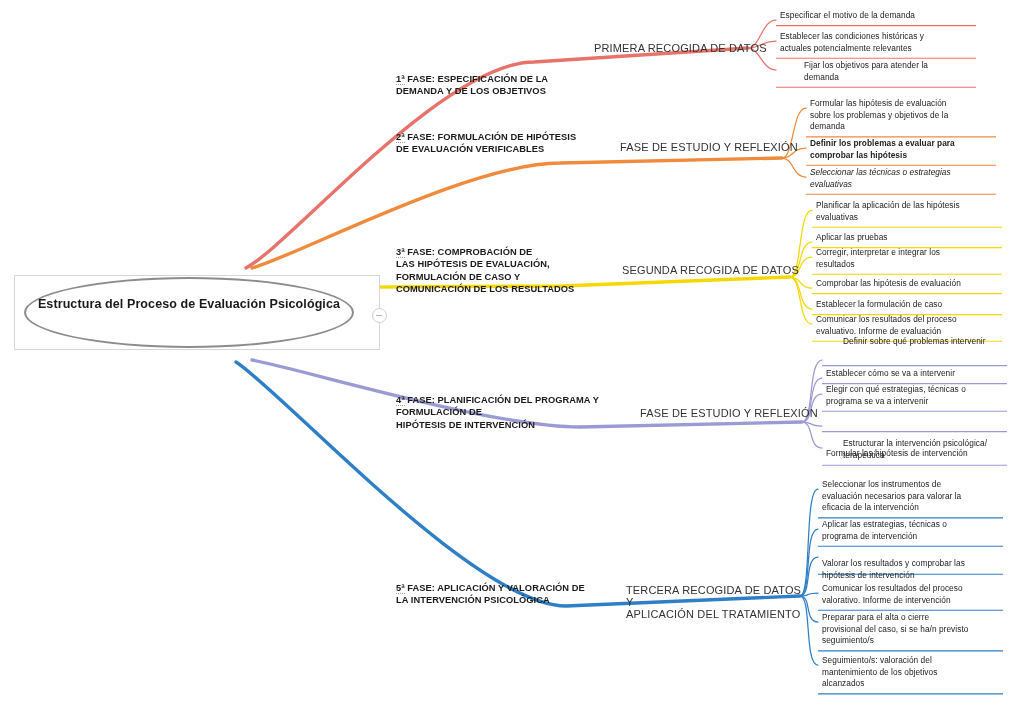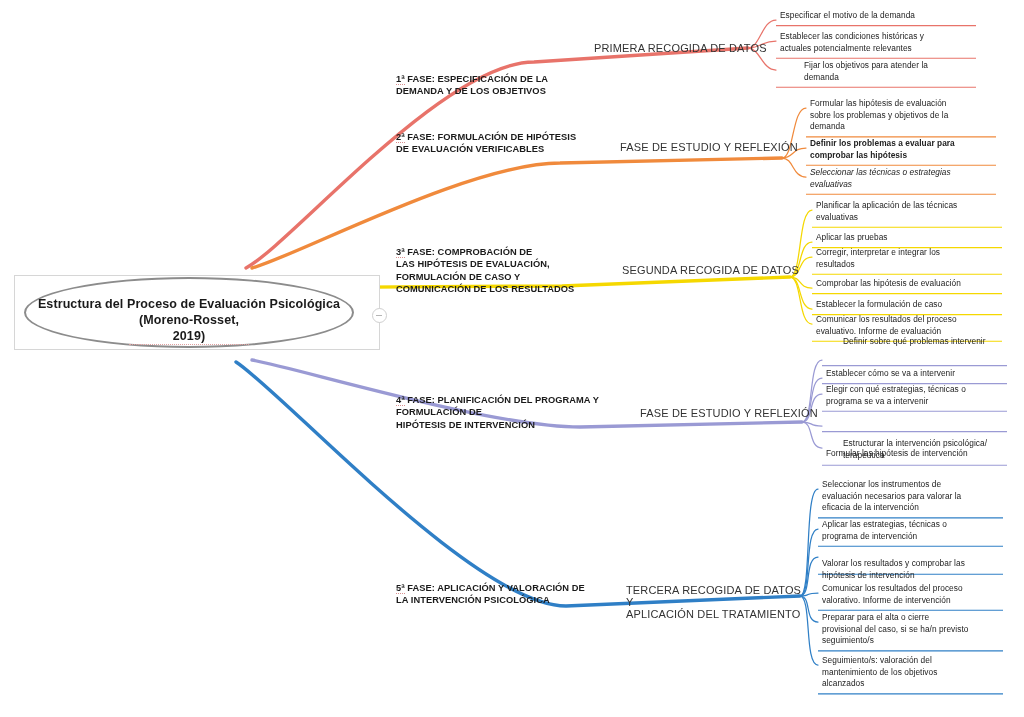--- a/index.html
+++ b/index.html
@@ -170,36 +170,35 @@
       <path d="M 800 596 C 812 596, 804 622, 818 622" fill="none" stroke="#2f7fc6" stroke-width="1.25" stroke-linecap="round" stroke-linejoin="round"></path>
       <path d="M 818 650.8 L 1003 650.8" fill="none" stroke="#2f7fc6" stroke-width="1.15" stroke-linecap="butt" stroke-linejoin="round"></path>
       <path d="M 800 596 C 812 596, 804 665, 818 665" fill="none" stroke="#2f7fc6" stroke-width="1.25" stroke-linecap="round" stroke-linejoin="round"></path>
       <path d="M 818 693.8 L 1003 693.8" fill="none" stroke="#2f7fc6" stroke-width="1.15" stroke-linecap="butt" stroke-linejoin="round"></path>
     </svg>
 
   <div class="root-box"></div>
   <div class="root-ellipse"></div>
   <div class="root-label">
     <span>Estructura del Proceso de Evaluación Psicológica</span><br>
-    <span class="sub">(Moreno-Rosset, 2019)</span>
   </div>
   <div class="collapse-handle"></div>
 
   <div id="nodes">
       <div class="leaf" style="left: 780px; top: 10px; width: 194px;"><span>Especificar el motivo de la demanda</span></div>
       <div class="leaf" style="left: 780px; top: 31px; width: 194px;"><span>Establecer las condiciones históricas y</span><br><span>actuales potencialmente relevantes</span></div>
       <div class="leaf" style="left: 804px; top: 60px; width: 194px;"><span>Fijar los objetivos para atender la</span><br><span>demanda</span></div>
       <div class="phase-title" style="left: 396px; top: 33px; width: 240px; margin-top: 40px;"><span><span class="ord">1ª</span> FASE: ESPECIFICACIÓN DE LA</span><br><span>DEMANDA Y DE LOS OBJETIVOS</span></div>
       <div class="mid-label" style="left: 594px; top: 42px; width: 180px;"><span>PRIMERA RECOGIDA DE DATOS</span></div>
       <div class="leaf" style="left: 810px; top: 98px; width: 184px;"><span>Formular las hipótesis de evaluación</span><br><span>sobre los problemas y objetivos de la</span><br><span>demanda</span></div>
       <div class="leaf" style="left: 810px; top: 138px; width: 184px; font-weight: bold;"><span>Definir los problemas a evaluar para</span><br><span>comprobar las hipótesis</span></div>
       <div class="leaf" style="left: 810px; top: 167px; width: 184px; font-style: italic;"><span>Seleccionar las técnicas o estrategias</span><br><span>evaluativas</span></div>
       <div class="phase-title" style="left: 396px; top: 131px; width: 240px;"><span><span class="ord">2ª</span> FASE: FORMULACIÓN DE HIPÓTESIS</span><br><span>DE EVALUACIÓN VERIFICABLES</span></div>
       <div class="mid-label" style="left: 620px; top: 141px; width: 180px;"><span>FASE DE ESTUDIO Y REFLEXIÓN</span></div>
-      <div class="leaf" style="left: 816px; top: 200px; width: 184px;"><span>Planificar la aplicación de las técnicas</span><br><span>evaluativas</span></div>
+      <div class="leaf" style="left: 816px; top: 200px; width: 184px;"><span>Planificar la aplicación de las hipótesis</span><br><span>evaluativas</span></div>
       <div class="leaf" style="left: 816px; top: 232px; width: 184px;"><span>Aplicar las pruebas</span></div>
       <div class="leaf" style="left: 816px; top: 247px; width: 184px;"><span>Corregir, interpretar e integrar los</span><br><span>resultados</span></div>
       <div class="leaf" style="left: 816px; top: 278px; width: 184px;"><span>Comprobar las hipótesis de evaluación</span></div>
       <div class="leaf" style="left: 816px; top: 299px; width: 184px;"><span>Establecer la formulación de caso</span></div>
       <div class="leaf" style="left: 816px; top: 314px; width: 184px;"><span>Comunicar los resultados del proceso</span><br><span>evaluativo. Informe de evaluación</span></div>
       <div class="phase-title" style="left: 396px; top: 246px; width: 240px;"><span><span class="ord">3ª</span> FASE: COMPROBACIÓN DE</span><br><span>LAS HIPÓTESIS DE EVALUACIÓN,</span><br><span>FORMULACIÓN DE CASO Y</span><br><span>COMUNICACIÓN DE LOS RESULTADOS</span></div>
       <div class="mid-label" style="left: 622px; top: 264px; width: 180px;"><span>SEGUNDA RECOGIDA DE DATOS</span></div>
       <div class="leaf" style="left: 826px; top: 336px; width: 179px; padding-left: 17px;"><span>Definir sobre qué problemas intervenir</span></div>
       <div class="leaf" style="left: 826px; top: 368px; width: 179px;"><span>Establecer cómo se va a intervenir</span></div>
       <div class="leaf" style="left: 826px; top: 384px; width: 179px;"><span>Elegir con qué estrategias, técnicas o</span><br><span>programa se va a intervenir</span></div>

